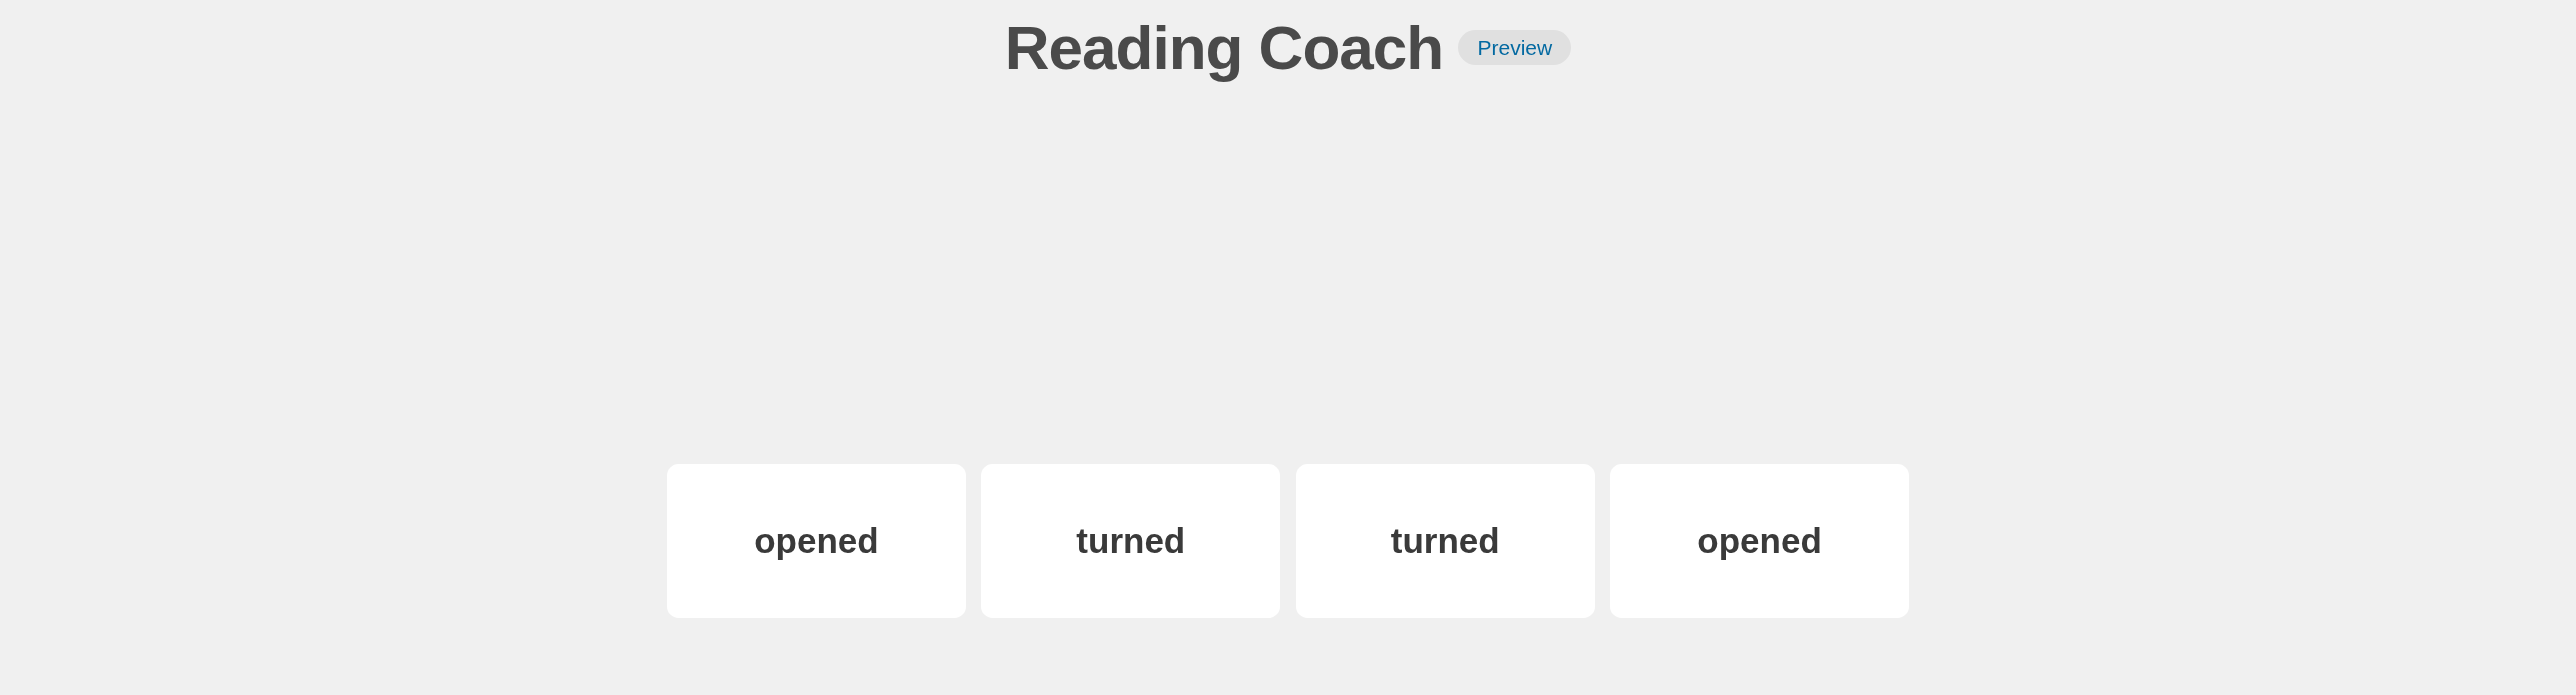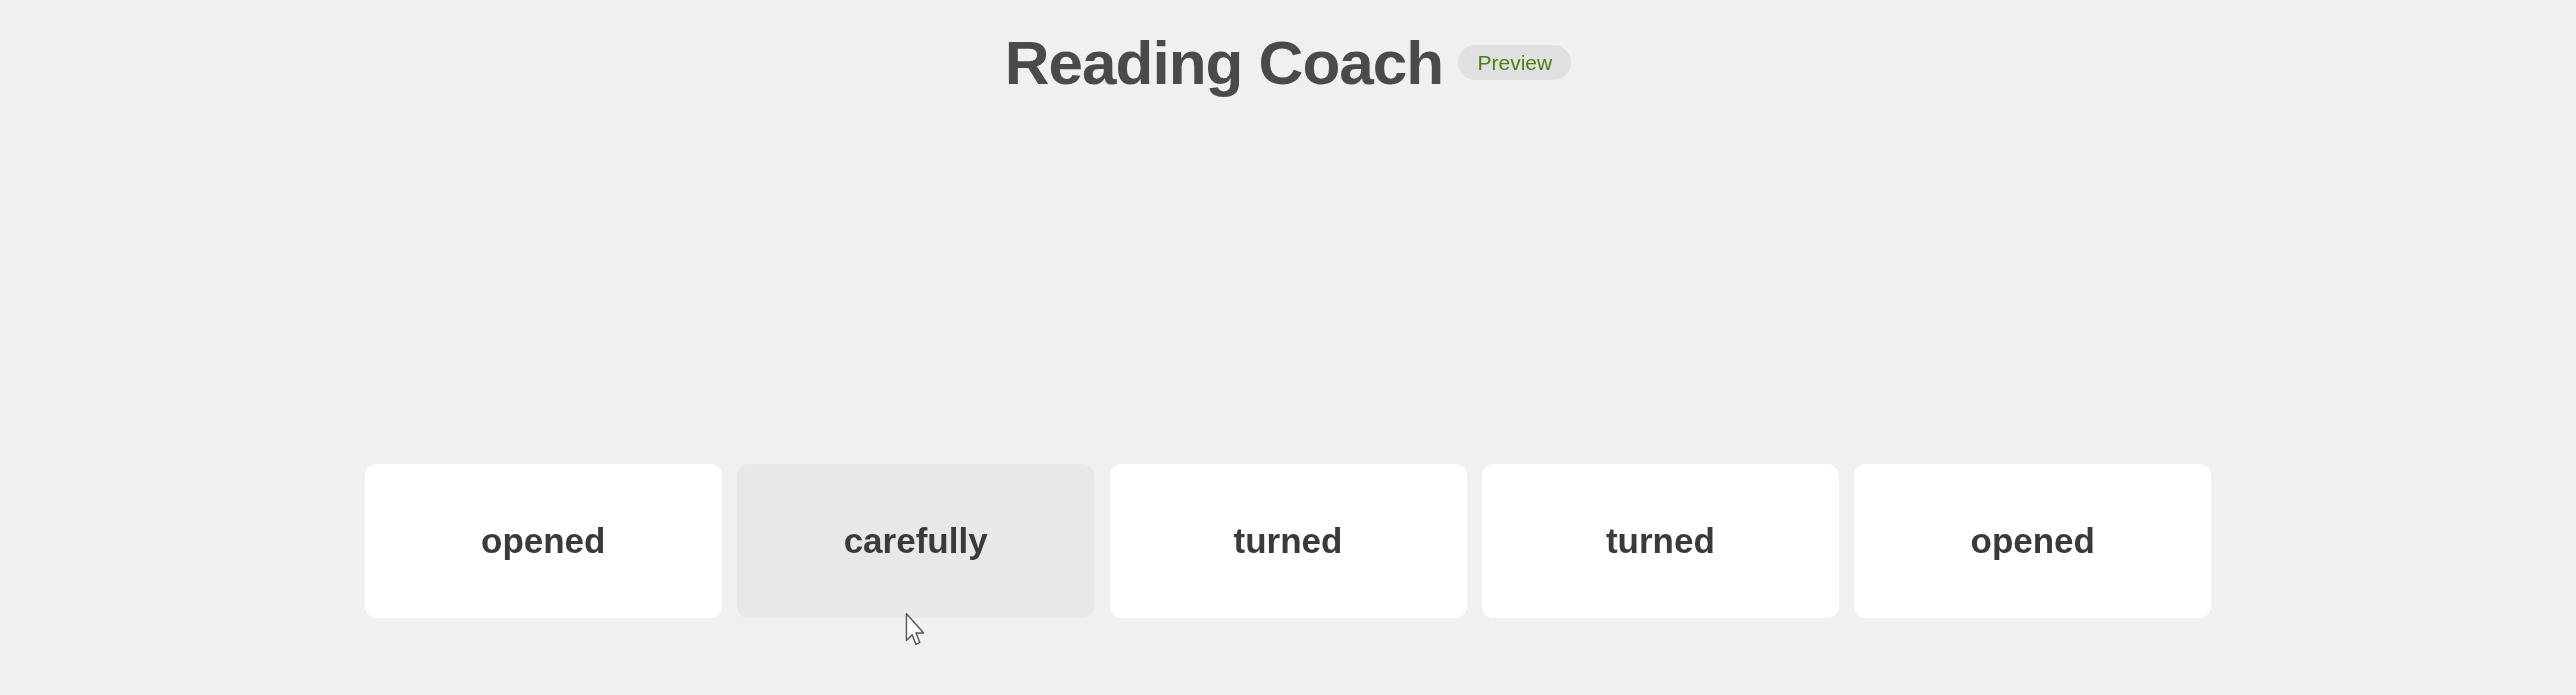--- a/index.html
+++ b/index.html
@@ -14,34 +14,34 @@
       background-color: #f0f0f0;
       font-family: -apple-system, BlinkMacSystemFont, 'Segoe UI', sans-serif;
       overflow: hidden;
       position: relative;
     }
 
     .header {
       display: flex;
       align-items: center;
       justify-content: center;
-      padding-top: 27px;
+      padding-top: 12px;
       gap: 15.4px;
     }
 
     .page-title {
       font-size: 62px;
       font-weight: 700;
       color: #4a4a4a;
       letter-spacing: -1px;
     }
 
     .preview-badge {
       background-color: #e0e0e0;
-      color: #4d7c0f;
+      color: #0369a1;
       font-size: 21px;
       font-weight: 400;
       padding: 5.8px 19px;
       border-radius: 19px;
     }
 
     .word-cards-container {
       display: flex;
       flex-direction: row;
       align-items: center;
@@ -50,21 +50,21 @@
       position: absolute;
       bottom: 77px;
       left: 0;
       right: 0;
       padding: 0 19px;
     }
 
     .word-card {
       background-color: #ffffff;
       border-radius: 11.6px;
-      width: 357px;
+      width: 299px;
       height: 154px;
       display: flex;
       align-items: center;
       justify-content: center;
       position: relative;
       margin: 0 7.7px;
       cursor: pointer;
     }
 
     .word-card.active {
@@ -94,29 +94,20 @@
   <span class="preview-badge">Preview</span>
 </div>
 
 <div class="word-cards-container">
 <div class="word-card">
       <span class="star-icon"><svg viewBox="0 0 24 24" fill="none" stroke="#c0c0c0" stroke-width="1.5" stroke-linecap="round" stroke-linejoin="round">
       <polygon points="12,2 15.09,8.26 22,9.27 17,14.14 18.18,21.02 12,17.77 5.82,21.02 7,14.14 2,9.27 8.91,8.26"></polygon>
     </svg></span>
       <span class="word-text">opened</span>
     </div>
-    <div class="word-card active">
-      <span class="star-icon"><svg viewBox="0 0 24 24" fill="none" stroke="#c0c0c0" stroke-width="1.5" stroke-linecap="round" stroke-linejoin="round">
-      <polygon points="12,2 15.09,8.26 22,9.27 17,14.14 18.18,21.02 12,17.77 5.82,21.02 7,14.14 2,9.27 8.91,8.26"></polygon>
-    </svg></span>
-      <span class="word-text">carefully</span>
-      <div style="position: absolute; bottom: -42px; left: 50%; transform: translateX(-50%); font-size: 31px; pointer-events: none;"><svg width="35" height="42" viewBox="0 0 36 44" fill="none" xmlns="http://www.w3.org/2000/svg">
-        <path d="M8 4 L8 32 L14 26 L18 36 L22 34 L18 24 L26 24 Z" fill="white" stroke="#555" stroke-width="1.5" stroke-linejoin="round"></path>
-      </svg></div>
-    </div>
     <div class="word-card">
       <span class="star-icon"><svg viewBox="0 0 24 24" fill="none" stroke="#c0c0c0" stroke-width="1.5" stroke-linecap="round" stroke-linejoin="round">
       <polygon points="12,2 15.09,8.26 22,9.27 17,14.14 18.18,21.02 12,17.77 5.82,21.02 7,14.14 2,9.27 8.91,8.26"></polygon>
     </svg></span>
       <span class="word-text">turned</span>
     </div>
     <div class="word-card">
       <span class="star-icon"><svg viewBox="0 0 24 24" fill="none" stroke="#c0c0c0" stroke-width="1.5" stroke-linecap="round" stroke-linejoin="round">
       <polygon points="12,2 15.09,8.26 22,9.27 17,14.14 18.18,21.02 12,17.77 5.82,21.02 7,14.14 2,9.27 8.91,8.26"></polygon>
     </svg></span>

